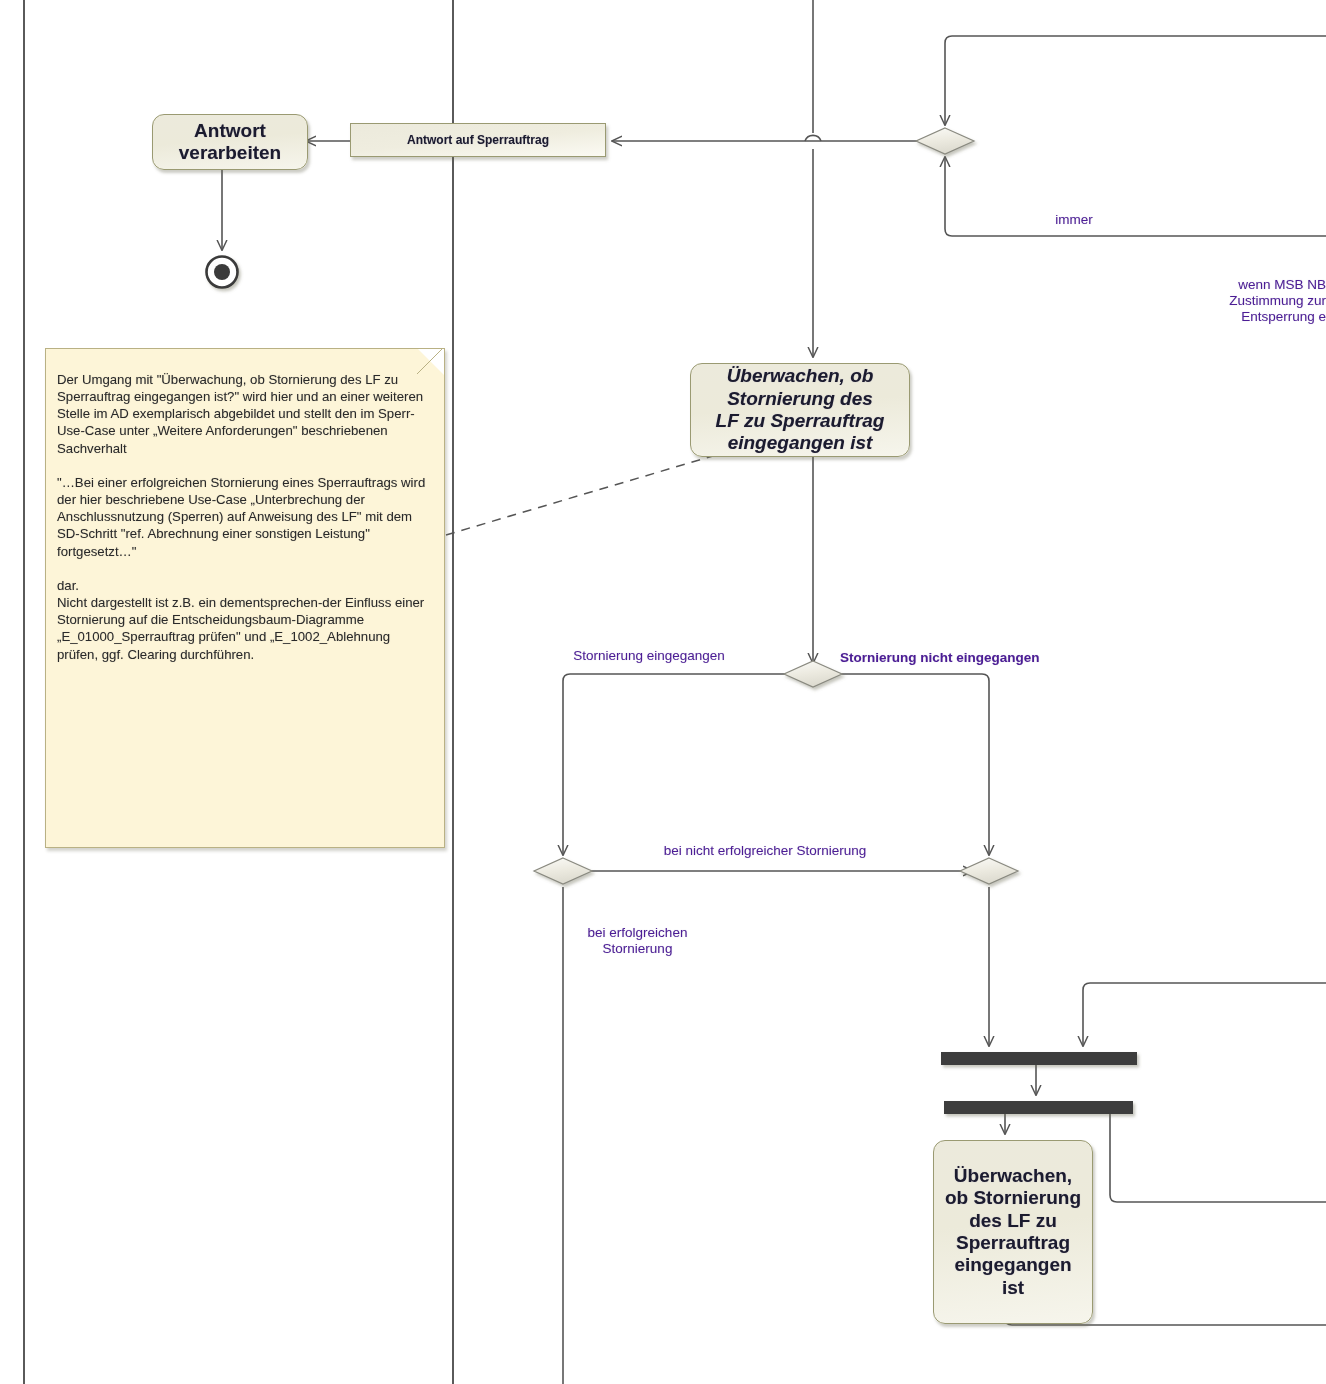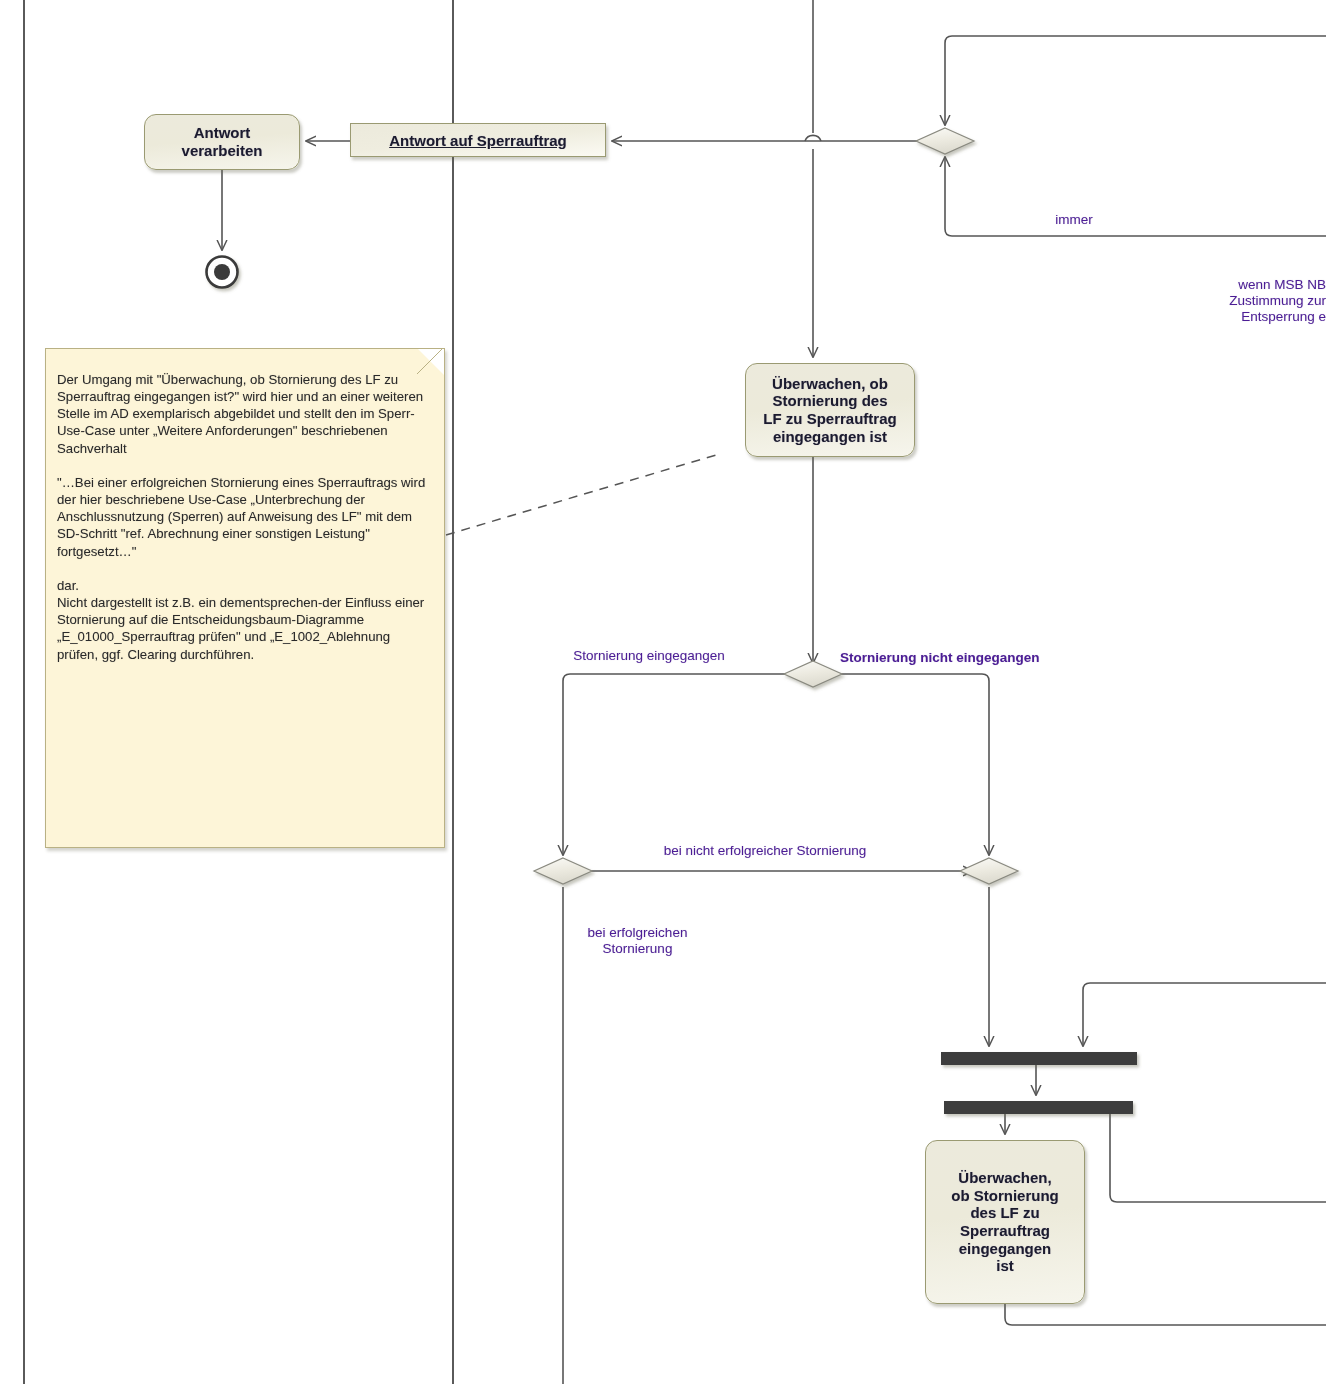--- a/index.html
+++ b/index.html
@@ -33,43 +33,43 @@
     border: 1px solid #9a9a72;
     border-radius: 12px;
     background: linear-gradient(175deg, #eceadc 0%, #eceada 45%, #f6f5ec 100%);
     box-shadow: 2px 3px 3px rgba(110,110,90,0.35);
     display: flex;
     align-items: center;
     justify-content: center;
     text-align: center;
     color: #1b1b2e;
     font-weight: bold;
-    font-size: 15px;
+    font-size: 19px;
     line-height: 1.18;
     padding: 4px 6px;
     white-space: pre-line;
     text-shadow: 0 0 1px rgba(120,110,160,0.45);
+    margin-left: 8px;
   }
 
   
   .signal {
     position: absolute;
     box-sizing: border-box;
     border: 1px solid #9a9a72;
     background: linear-gradient(175deg, #eceadc 0%, #efeddf 50%, #fbfaf3 100%);
     box-shadow: 2px 3px 3px rgba(110,110,90,0.35);
     display: flex;
     align-items: center;
     justify-content: center;
     text-align: center;
     color: #1b1b2e;
     font-weight: bold;
-    font-size: 15px;
+    font-size: 12px;
     text-shadow: 0 0 1px rgba(120,110,160,0.45);
-    text-decoration: underline;
   }
 
   
   .note {
     position: absolute;
     box-sizing: border-box;
     background: #fdf5d8;
     border: 1px solid #b9b184;
     box-shadow: 2px 3px 3px rgba(110,110,90,0.30);
   }
@@ -187,26 +187,26 @@
 
     <g filter="url(#sh)">
       <circle cx="222" cy="272" r="15.5" fill="#ffffff" stroke="#3a3a3a" stroke-width="2.6"></circle>
       <circle cx="222" cy="272" r="8" fill="#3a3a3a"></circle>
     </g>
   </svg>
 
   <div class="activity" style="left:144px; top:114px; width:156px; height:56px;">Antwort
 verarbeiten</div>
 
-  <div class="activity" style="left:745px; top:363px; width:170px; height:94px;">Überwachen, ob
+  <div class="activity" style="left:682px; top:363px; width:220px; height:94px;font-style:italic;">Überwachen, ob
 Stornierung des
 LF zu Sperrauftrag
 eingegangen ist</div>
 
-  <div class="activity" style="left:925px; top:1140px; width:160px; height:164px;">Überwachen,
+  <div class="activity" style="left:925px; top:1140px; width:160px; height:184px;">Überwachen,
 ob Stornierung
 des LF zu
 Sperrauftrag
 eingegangen
 ist</div>
 
   <div class="signal" style="left:350px; top:123px; width:256px; height:34px;">Antwort auf Sperrauftrag</div>
 
   <div class="note" style="left:45px; top:348px; width:400px; height:500px;">
     <div class="note-fold2"></div>

